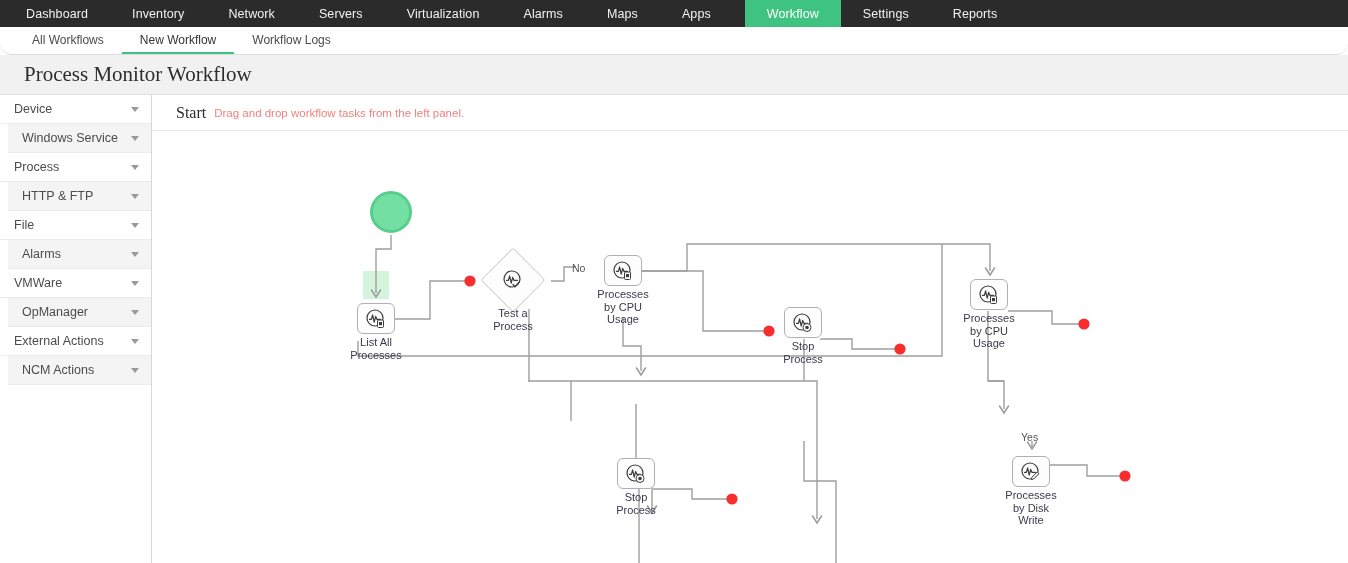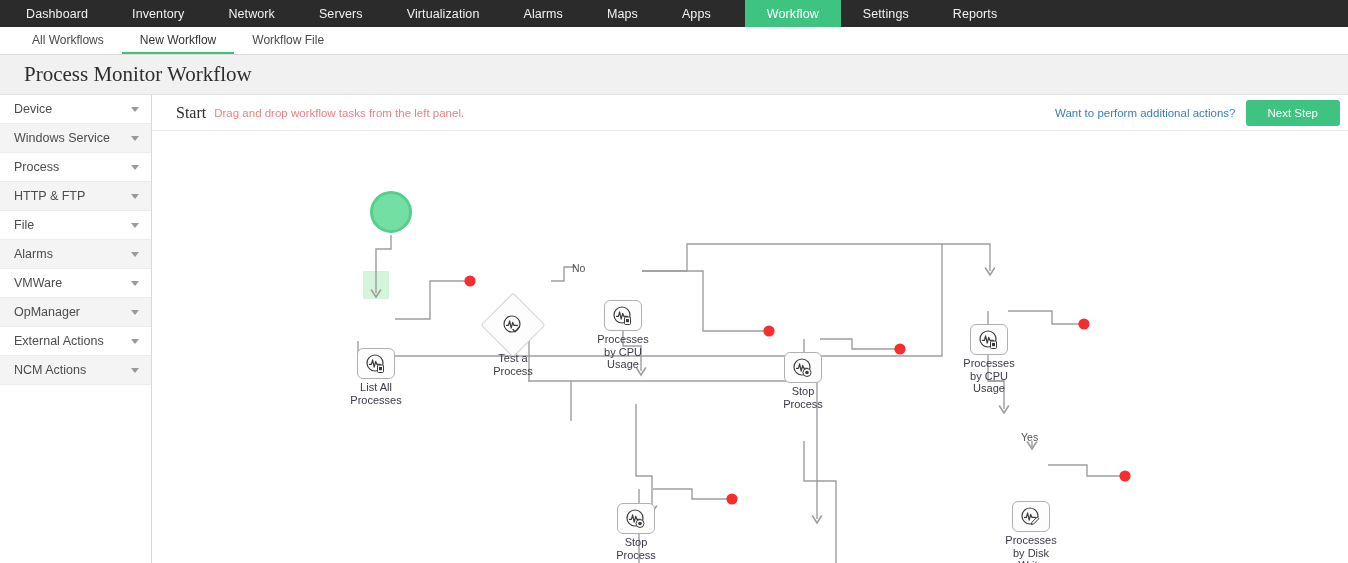--- a/index.html
+++ b/index.html
@@ -34,20 +34,21 @@
   .nav-item.active { background: #3fc380; color: #ffffff; margin-left: 12px; }
 
   
   #subnav {
     height: 28px;
     background: #ffffff;
     border-bottom: 1px solid #dcdcdc;
     display: flex;
     align-items: stretch;
     padding-left: 14px;
+    border-radius: 12px;
   }
   .subnav-item {
     font-size: 12px;
     color: #4a4a4a;
     display: flex;
     align-items: center;
     padding: 0 18px;
     cursor: pointer;
     border-bottom: 2px solid transparent;
     white-space: nowrap;
@@ -87,21 +88,21 @@
     height: 29px;
     display: flex;
     align-items: center;
     justify-content: space-between;
     padding: 0 12px 0 14px;
     font-size: 12.5px;
     color: #4c4c4c;
     border-bottom: 1px solid #ececec;
     cursor: pointer;
   }
-  .side-item.alt { background: #f4f4f4; }
+  .side-item.alt { background: #f4f4f4; margin-left: 8px; }
   .caret {
     width: 0; height: 0;
     border-left: 4px solid transparent;
     border-right: 4px solid transparent;
     border-top: 5px solid #9a9a9a;
   }
 
   
   #canvas-wrap { flex: 1; position: relative; background: #ffffff; }
   #toolrow {
@@ -139,21 +140,21 @@
     border-radius: 3px;
     padding: 7px 22px;
     cursor: pointer;
     font-family: "Liberation Sans", sans-serif;
   }
 
   #flow { position: relative; width: 100%; height: 432px; overflow: hidden; }
   #flow-svg { position: absolute; left: 0; top: 0; }
 
   
-  .node { position: absolute; margin-top: 45px; }
+  .node { position: absolute; }
   .node-box {
     width: 38px; height: 31px;
     border: 1px solid #b0b0b0;
     border-radius: 6px;
     background: #fdfdfd;
     display: flex; align-items: center; justify-content: center;
     cursor: pointer;
   }
   .node-label {
     position: absolute;
@@ -215,21 +216,21 @@
     <div class="nav-item">Maps</div>
     <div class="nav-item">Apps</div>
     <div class="nav-item active">Workflow</div>
     <div class="nav-item">Settings</div>
     <div class="nav-item">Reports</div>
   </div>
 
 <div id="subnav">
     <div class="subnav-item">All Workflows</div>
     <div class="subnav-item active">New Workflow</div>
-    <div class="subnav-item">Workflow File</div>
+    <div class="subnav-item">Workflow Logs</div>
   </div>
 
 <div id="titlebar">
   <span id="page-title">Process Monitor Workflow</span>
 </div>
 
 <div id="body">
 
   <div id="sidebar">
       <div class="side-item">
@@ -272,24 +273,20 @@
         <span>NCM Actions</span>
         <span class="caret"></span>
       </div>
     </div>
 
   <div id="canvas-wrap">
 
     <div id="toolrow">
       <span id="start-label">Start</span>
       <span id="start-hint">Drag and drop workflow tasks from the left panel.</span>
-      <div id="tool-right">
-        <span id="addl-link">Want to perform additional actions?</span>
-        <button id="next-step">Next Step</button>
-      </div>
     </div>
 
     <div id="flow">
         <div class="dropzone" style="left: 211px; top: 140px; width: 26px; height: 28px; background: rgb(212, 245, 220);"></div>
       <svg id="flow-svg" width="1175" height="432">
         <defs>
           <marker id="arw" markerWidth="9" markerHeight="9" refX="4.5" refY="4" orient="auto">
             <path d="M1,1 L8,4 L1,7 z" fill="#9e9e9e"></path>
           </marker>
         </defs>

